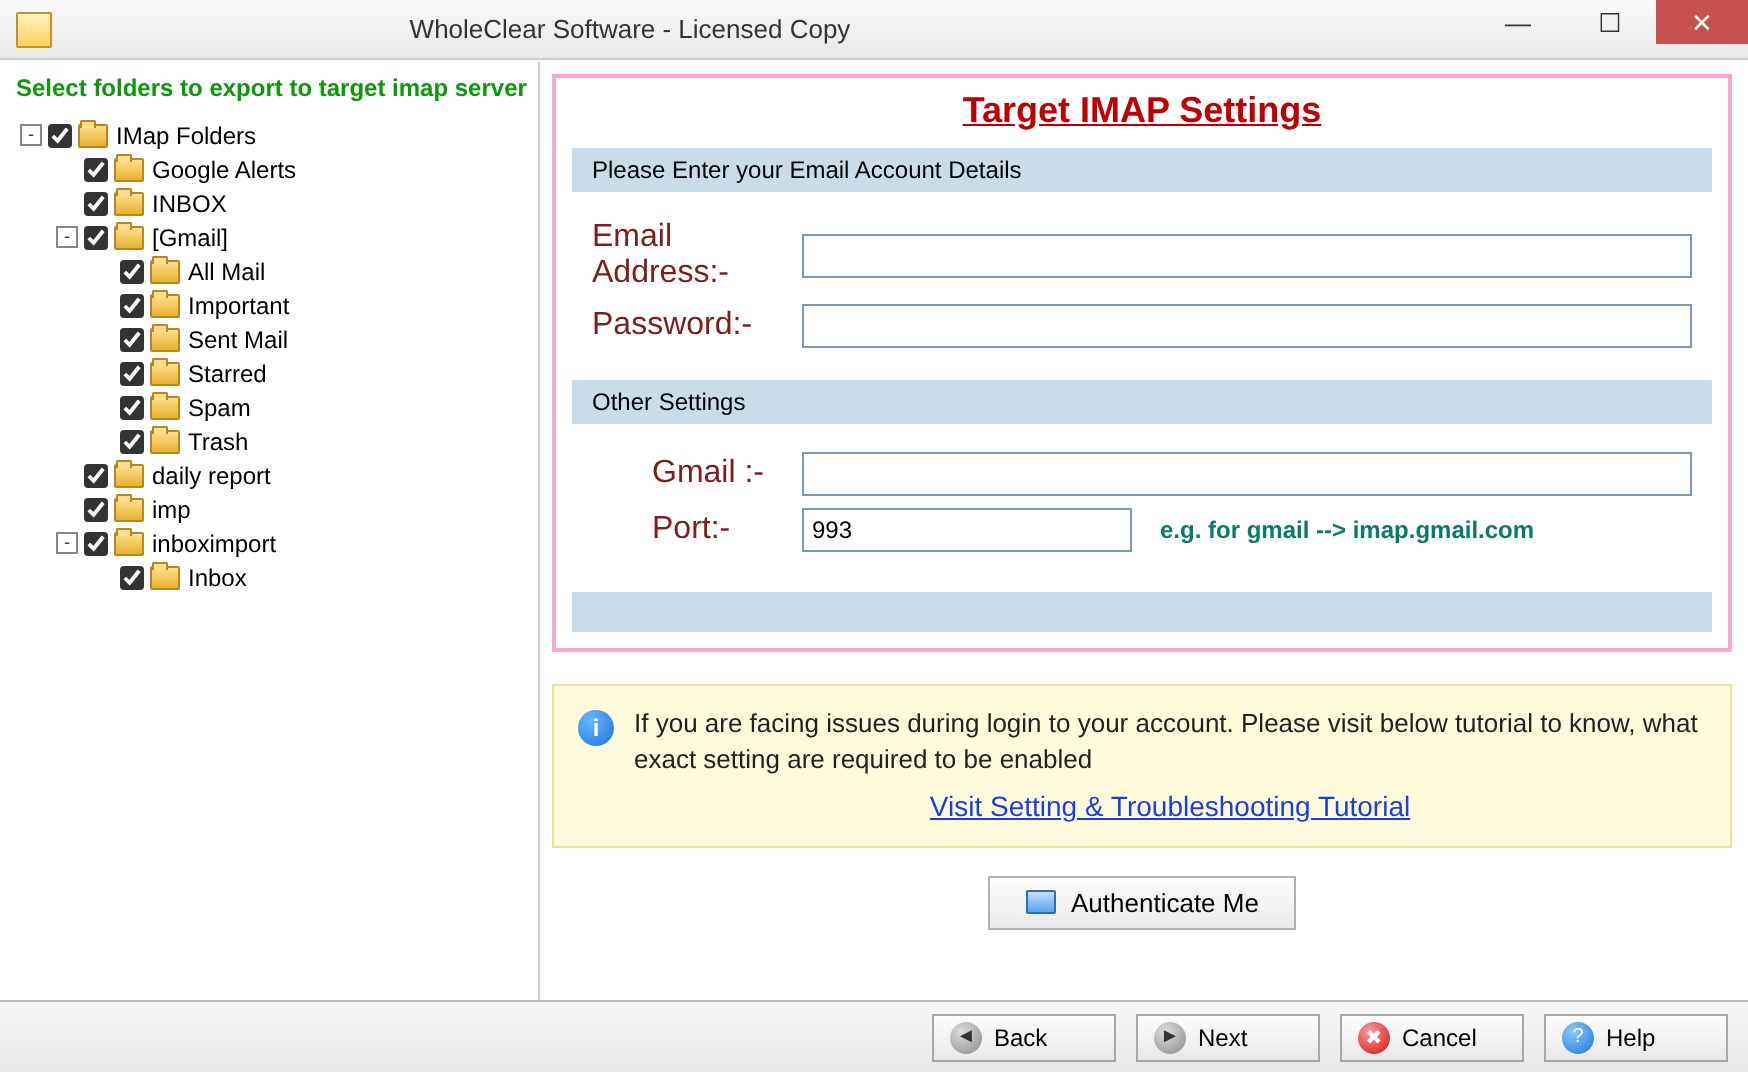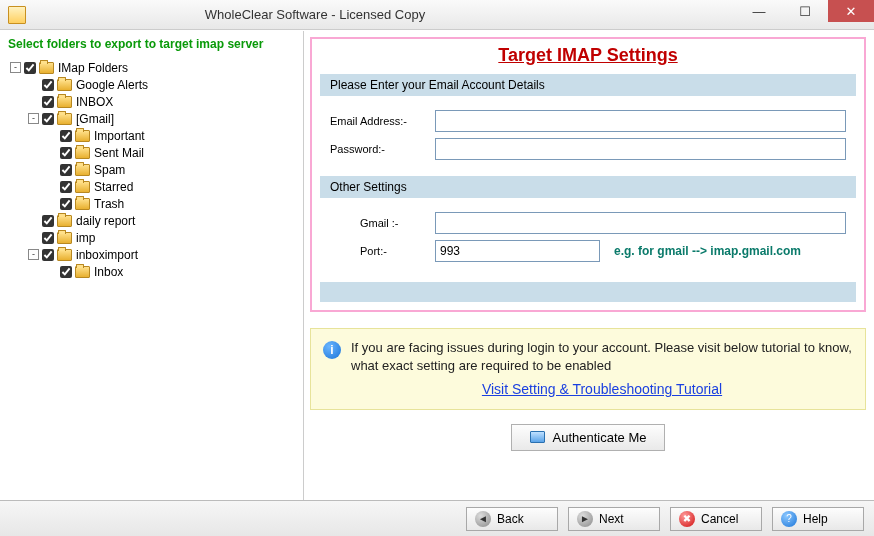--- a/index.html
+++ b/index.html
@@ -41,21 +41,21 @@
   .win-btn.close { background: #c75050; color:#fff; }
 
   
   .content {
     display: flex;
     height: 470px;
     background: #fff;
     border-top: 1px solid #fff;
   }
   .left {
-    width: 304px;
+    width: 270px;
     padding: 6px 4px;
     border-right: 1px solid #ccc;
     display: flex; flex-direction: column;
   }
   .left .instr {
     color: #0a9a0a;
     font-weight: bold;
     font-size: 12px;
     padding: 0 4px 4px 4px;
     white-space: nowrap;
@@ -129,22 +129,22 @@
     background: #fff;
     padding: 4px 10px 10px 10px;
   }
   .row {
     display: flex;
     align-items: center;
     margin: 6px 0;
   }
   .row label {
     width: 105px;
-    font-size: 11px;
-    color: #000000;
+    font-size: 16px;
+    color: #7f1d1d;
     text-align: left;
   }
   .row.indent label { padding-left: 30px; }
   .txt {
     flex: 1;
     height: 22px;
     border: 1px solid #7a99b8;
     padding: 2px 4px;
     font-size: 12px;
     background:#fff;
@@ -265,39 +265,45 @@
         <div class="node" style="padding-left: 22px;">
           <span class="toggle">-</span>
           <input type="checkbox" class="chk" checked="" style="">
           <span class="folder-icon"></span>
           <span class="node-label">[Gmail]</span>
         </div>
         <div class="node" style="padding-left: 40px;">
           <span class="spacer"></span>
           <input type="checkbox" class="chk" checked="" style="">
           <span class="folder-icon"></span>
+          <span class="node-label">All Mail</span>
+        </div>
+        <div class="node" style="padding-left: 40px;">
+          <span class="spacer"></span>
+          <input type="checkbox" class="chk" checked="" style="">
+          <span class="folder-icon"></span>
           <span class="node-label">Important</span>
         </div>
         <div class="node" style="padding-left: 40px;">
           <span class="spacer"></span>
           <input type="checkbox" class="chk" checked="" style="">
           <span class="folder-icon"></span>
           <span class="node-label">Sent Mail</span>
         </div>
         <div class="node" style="padding-left: 40px;">
           <span class="spacer"></span>
           <input type="checkbox" class="chk" checked="" style="">
           <span class="folder-icon"></span>
+          <span class="node-label">Starred</span>
+        </div>
+        <div class="node" style="padding-left: 40px;">
+          <span class="spacer"></span>
+          <input type="checkbox" class="chk" checked="" style="">
+          <span class="folder-icon"></span>
           <span class="node-label">Spam</span>
-        </div>
-        <div class="node" style="padding-left: 40px;">
-          <span class="spacer"></span>
-          <input type="checkbox" class="chk" checked="" style="">
-          <span class="folder-icon"></span>
-          <span class="node-label">Starred</span>
         </div>
         <div class="node" style="padding-left: 40px;">
           <span class="spacer"></span>
           <input type="checkbox" class="chk" checked="" style="">
           <span class="folder-icon"></span>
           <span class="node-label">Trash</span>
         </div>
         <div class="node" style="padding-left: 22px;">
           <span class="spacer"></span>
           <input type="checkbox" class="chk" checked="" style="">

